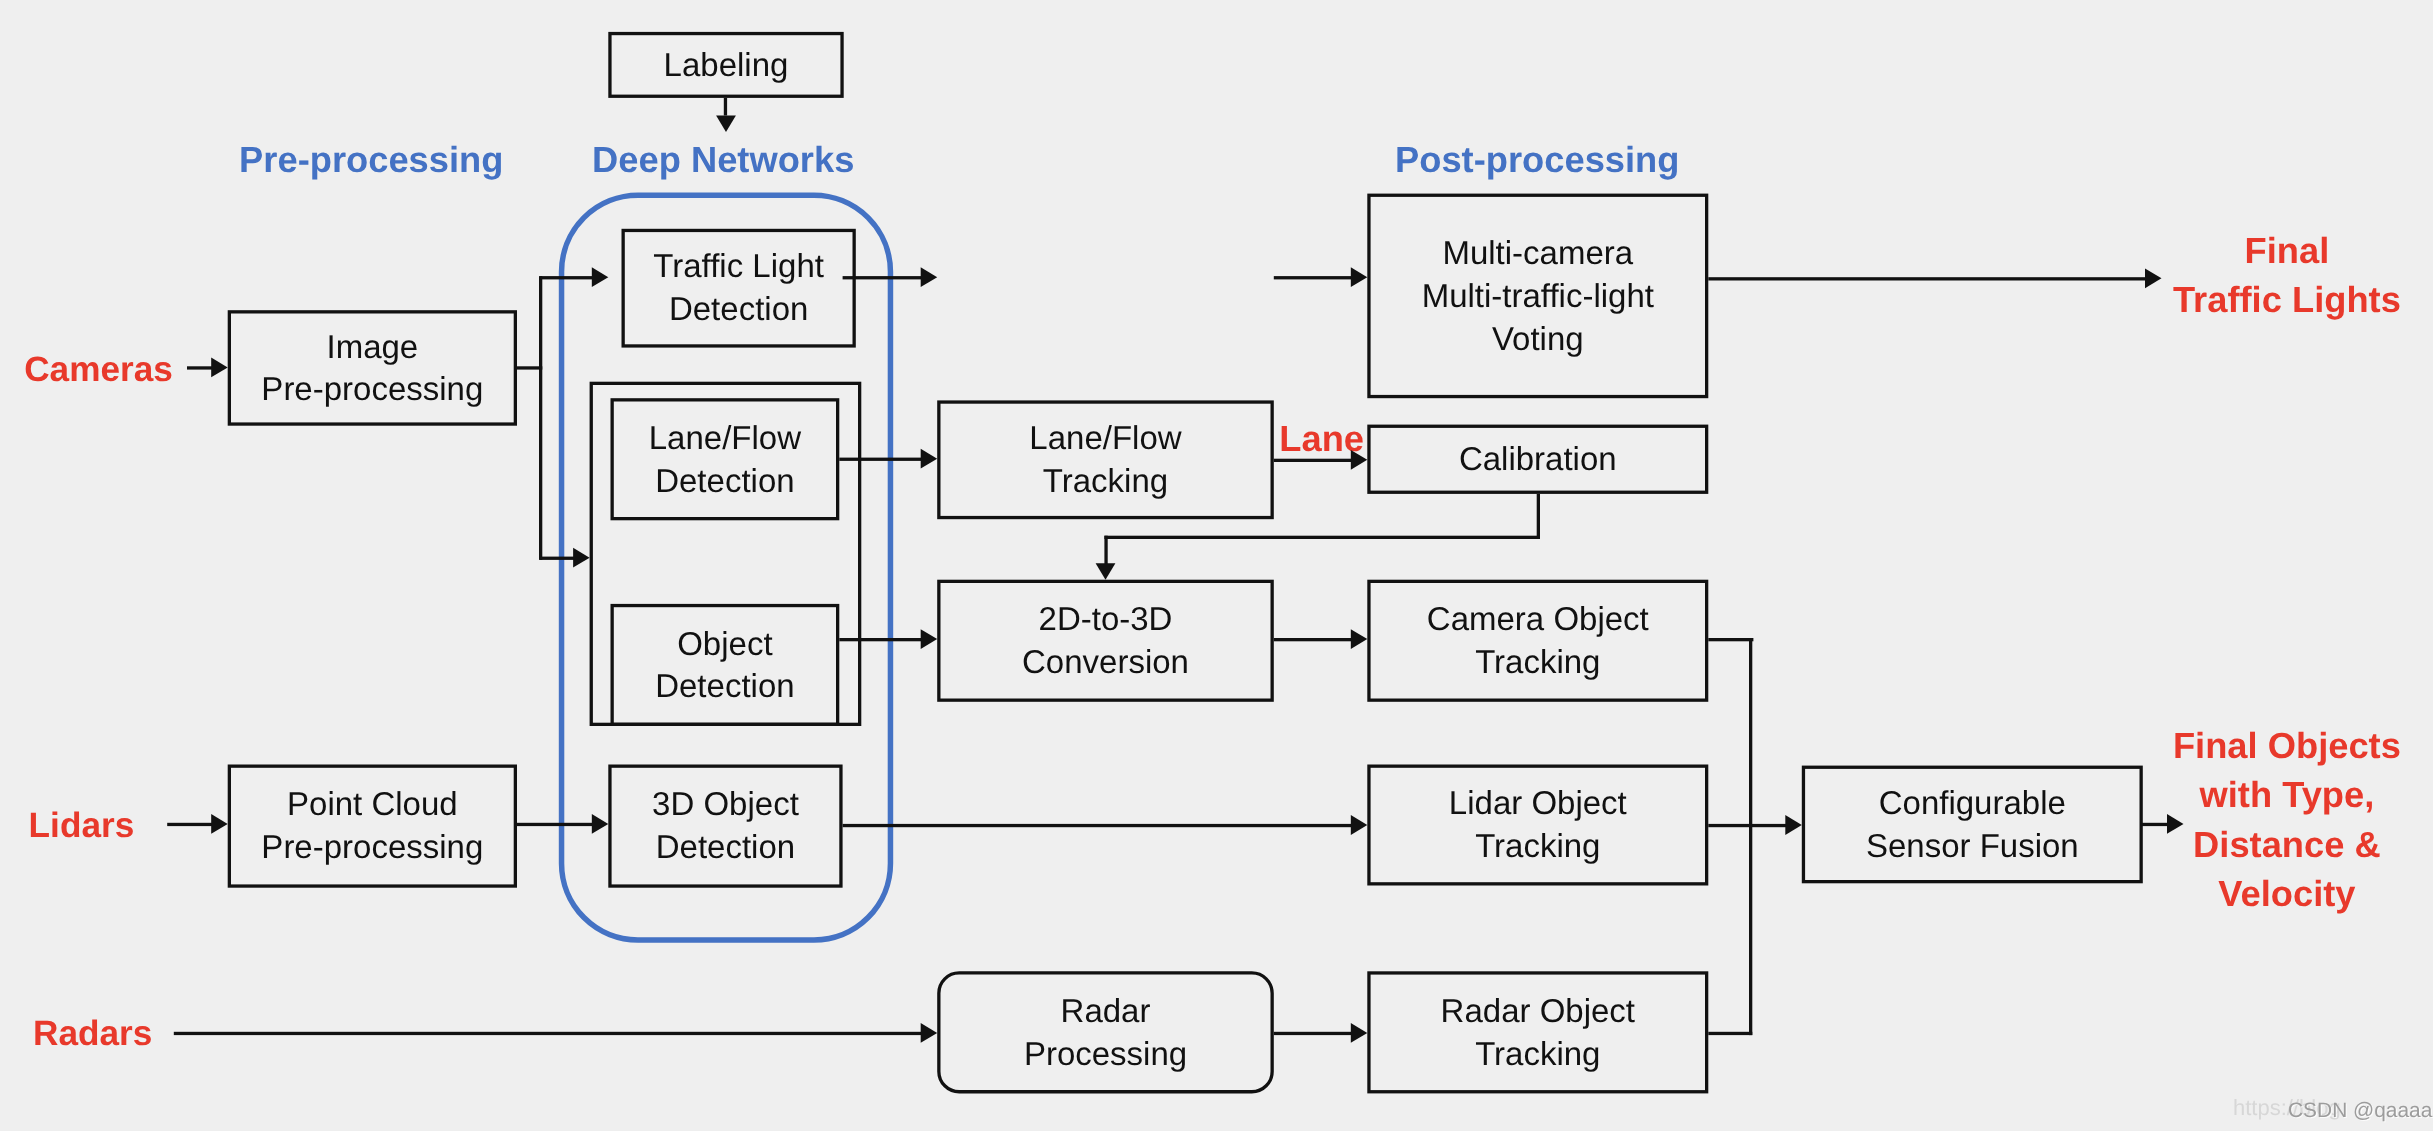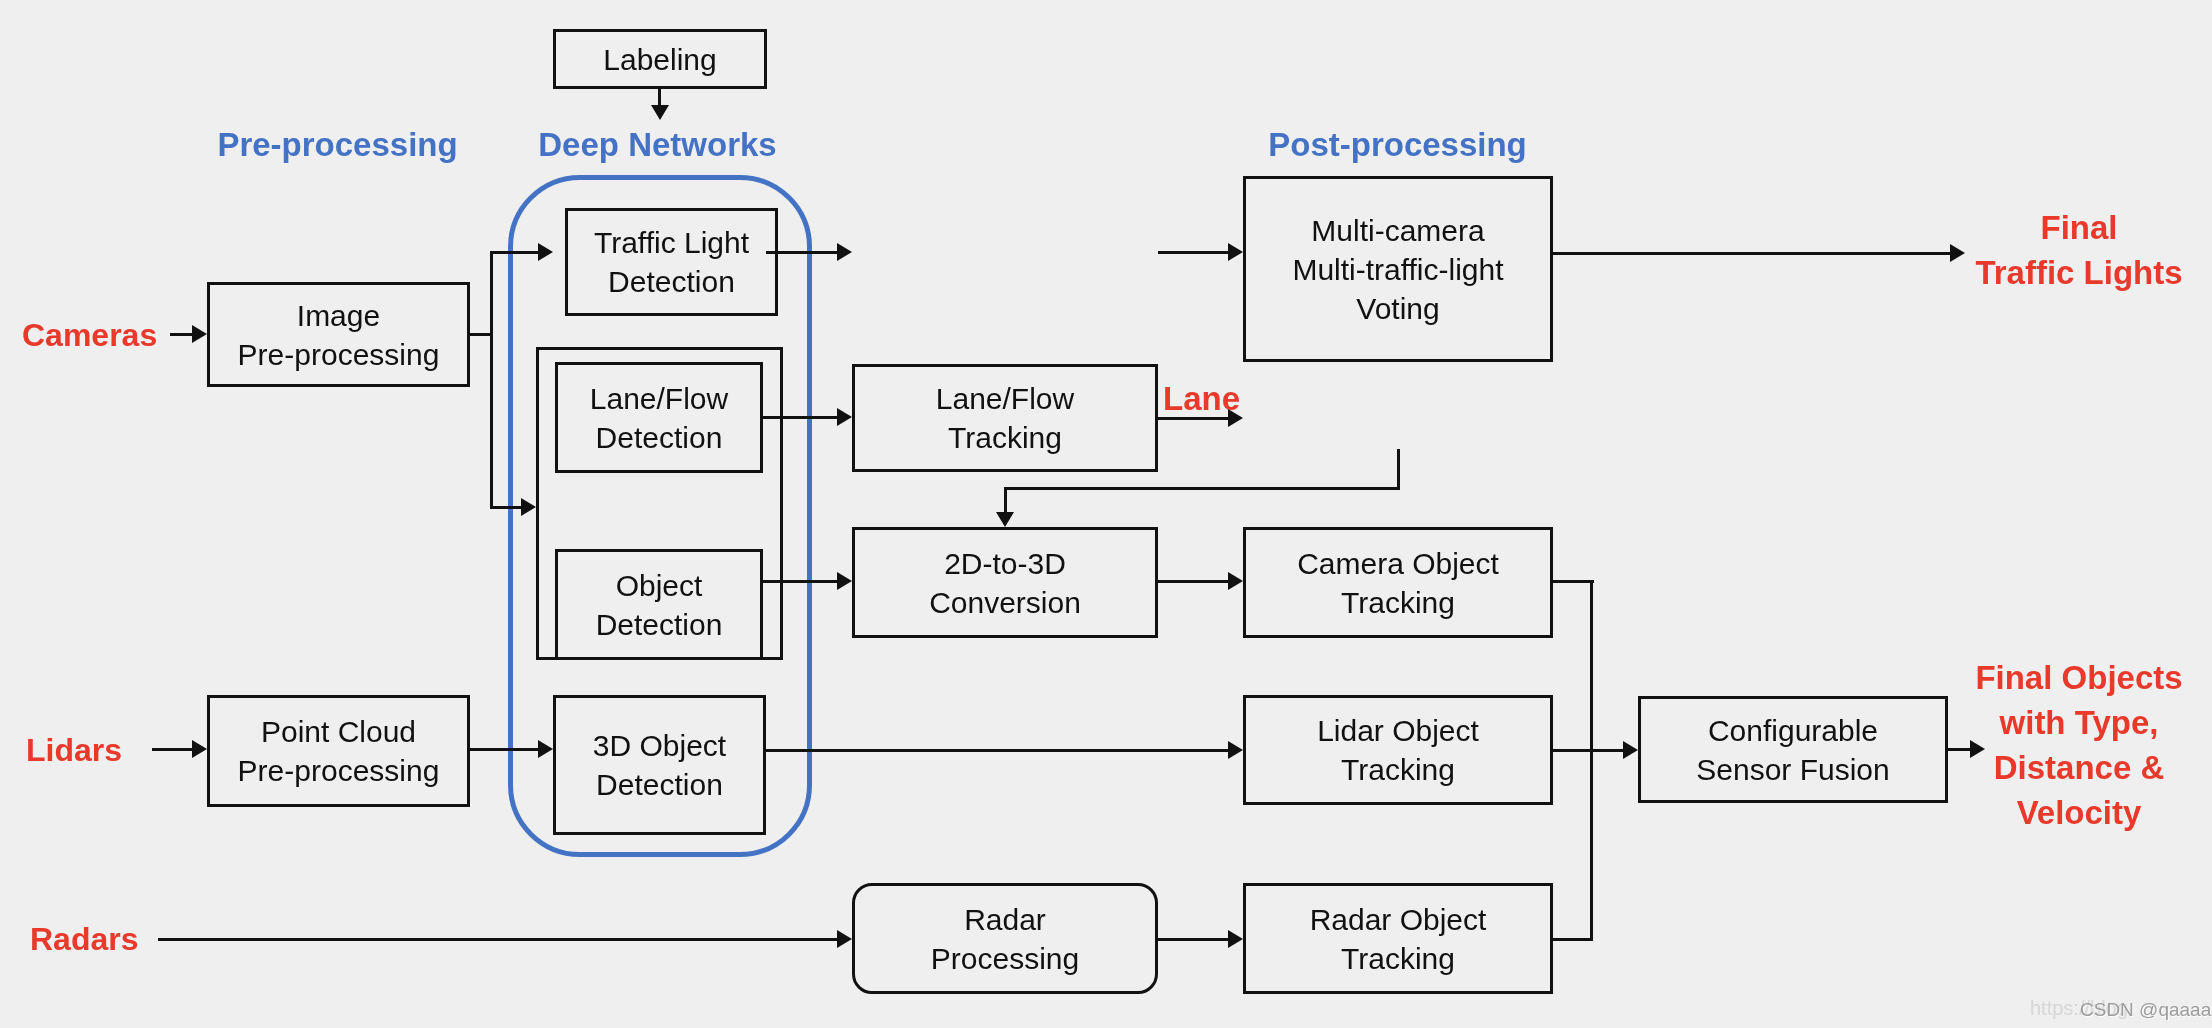--- a/index.html
+++ b/index.html
@@ -42,33 +42,34 @@
 
   <div class="node" style="left:553px;top:29px;width:214px;height:60px;text-align:right;">Labeling</div>
   <div class="node" style="left:207px;top:282px;width:263px;height:105px;">Image
 Pre-processing</div>
   <div class="node" style="left:553px;top:208px;width:213px;height:108px;margin-left:12px;">Traffic Light
 Detection</div>
   <div class="node" style="left:555px;top:362px;width:208px;height:111px;">Lane/Flow
 Detection</div>
   <div class="node" style="left:555px;top:549px;width:208px;height:111px;">Object
 Detection</div>
-  <div class="node" style="left:553px;top:695px;width:213px;height:140px;">3D Object
+  <div class="node" style="left:553px;top:695px;width:213px;height:112px;">3D Object
 Detection</div>
   <div class="node" style="left:207px;top:695px;width:263px;height:112px;">Point Cloud
 Pre-processing</div>
   <div class="node" style="left:852px;top:364px;width:306px;height:108px;">Lane/Flow
 Tracking</div>
   <div class="node" style="left:852px;top:527px;width:306px;height:111px;">2D-to-3D
 Conversion</div>
   <div class="node" style="left:852px;top:883px;width:306px;height:111px;border-radius:20px;">Radar
 Processing</div>
   <div class="node" style="left:1243px;top:176px;width:310px;height:186px;">Multi-camera
 Multi-traffic-light
 Voting</div>
+  <div class="node" style="left:1243px;top:386px;width:310px;height:63px;">Calibration</div>
   <div class="node" style="left:1243px;top:527px;width:310px;height:111px;">Camera Object
 Tracking</div>
   <div class="node" style="left:1243px;top:695px;width:310px;height:110px;">Lidar Object
 Tracking</div>
   <div class="node" style="left:1243px;top:883px;width:310px;height:111px;">Radar Object
 Tracking</div>
   <div class="node" style="left:1638px;top:696px;width:310px;height:107px;">Configurable
 Sensor Fusion</div>
 
   <div class="red-label" style="left:1163px;top:380px;width:76px;text-align:center;font-size:33px;font-weight:700;">Lane</div>

